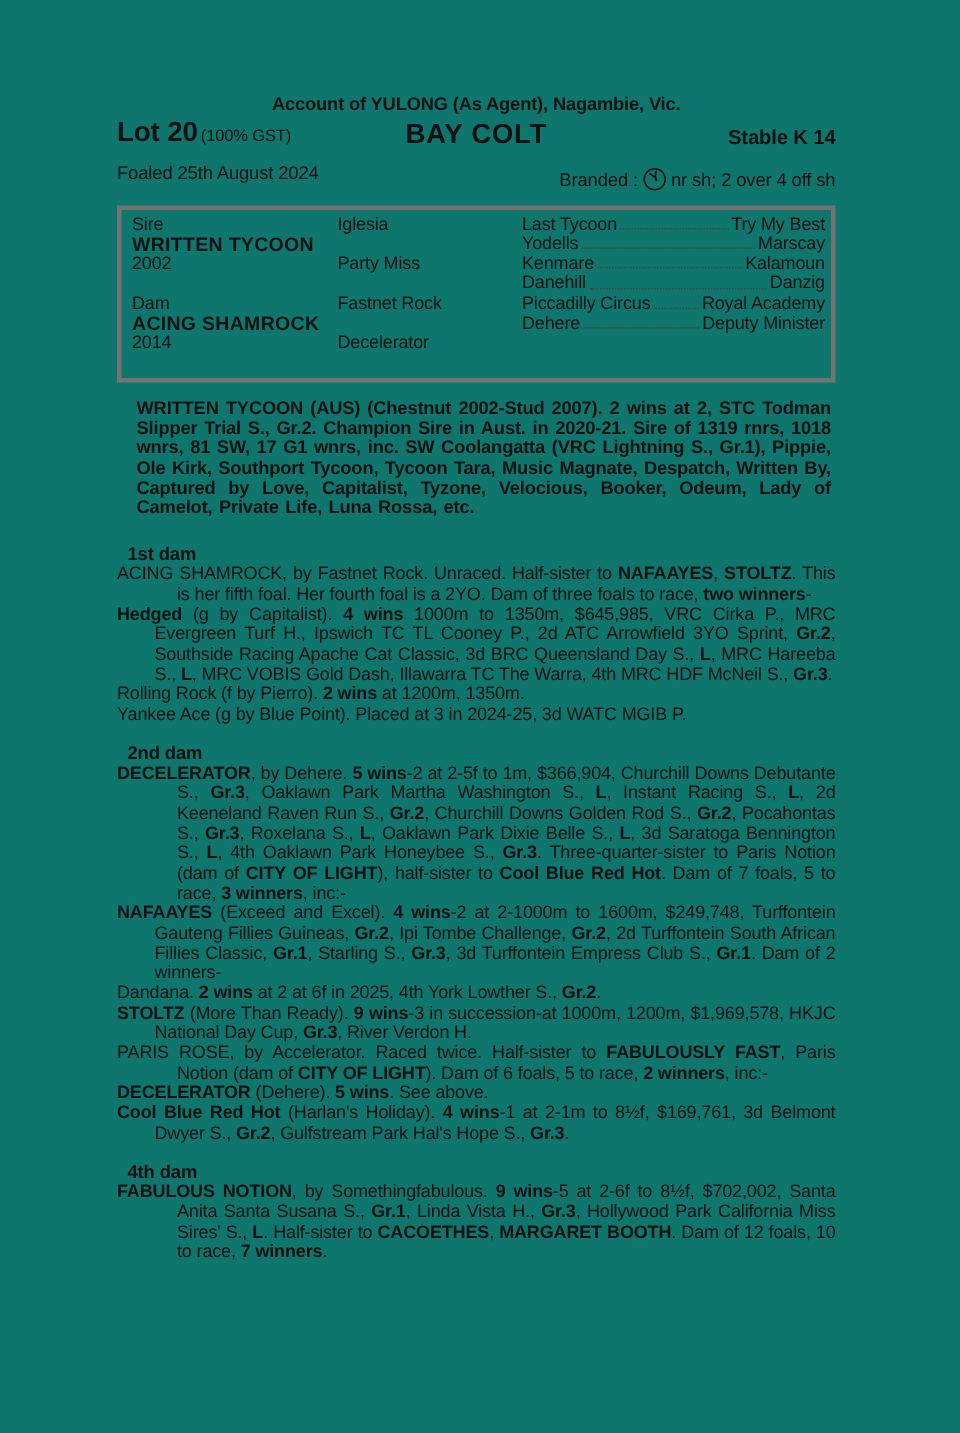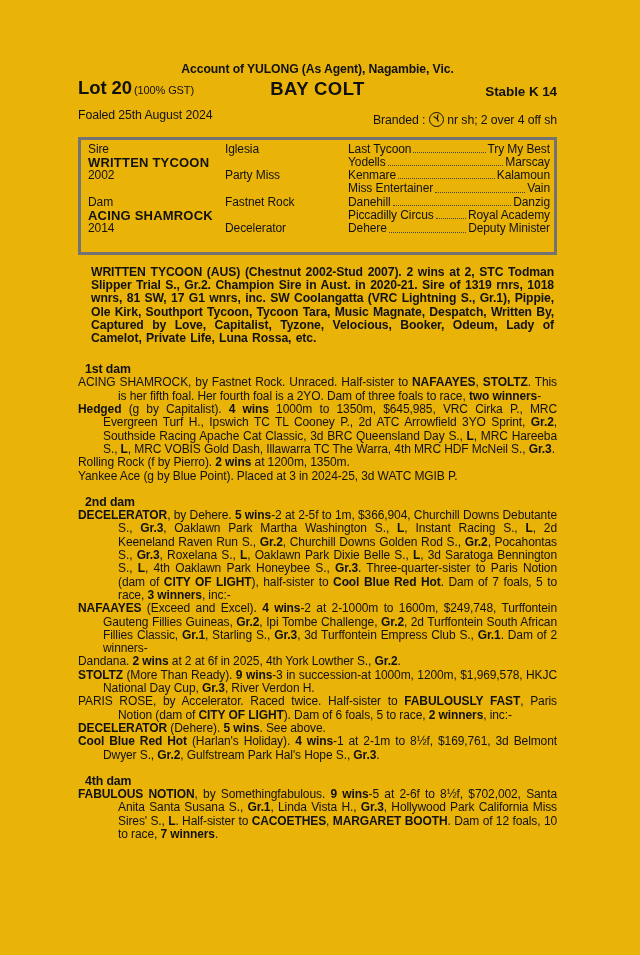--- a/index.html
+++ b/index.html
@@ -1,16 +1,16 @@
 <!DOCTYPE html>
 <html><head>
 <meta charset="utf-8">
 <style>
   html,body{margin:0;padding:0;background:#ffffff;}
-  .page{width:640px;height:955px;position:relative;background:#eab308;color:#111;
+  .page{width:640px;height:955px;position:relative;background:#0f766e;color:#111;
         font-family:"Liberation Sans",sans-serif;overflow:hidden;}
   .content{position:absolute;left:78px;top:63px;width:479px;font-size:12px;
            line-height:13.3px;letter-spacing:-0.1px;}
 
   .account{font-weight:bold;text-align:center;font-size:12.2px;}
   .lot-row{position:relative;height:25px;margin-top:5px;}
   .lot{font-size:18.5px;font-weight:bold;}
   .gst{font-size:11px;margin-left:2px;}
   .title{position:absolute;left:50%;top:1px;transform:translateX(-50%);
          font-size:18.5px;font-weight:bold;letter-spacing:0.4px;white-space:nowrap;}
@@ -101,25 +101,20 @@
             <span class="nm">Yodells</span>
             <span class="dots"></span>
             <span class="by">Marscay</span>
           </div>
         <div class="gg">
             <span class="nm">Kenmare</span>
             <span class="dots"></span>
             <span class="by">Kalamoun</span>
           </div>
         <div class="gg">
-            <span class="nm">Miss Entertainer</span>
-            <span class="dots"></span>
-            <span class="by">Vain</span>
-          </div>
-        <div class="gg">
             <span class="nm">Danehill</span>
             <span class="dots"></span>
             <span class="by">Danzig</span>
           </div>
         <div class="gg">
             <span class="nm">Piccadilly Circus</span>
             <span class="dots"></span>
             <span class="by">Royal Academy</span>
           </div>
         <div class="gg">

